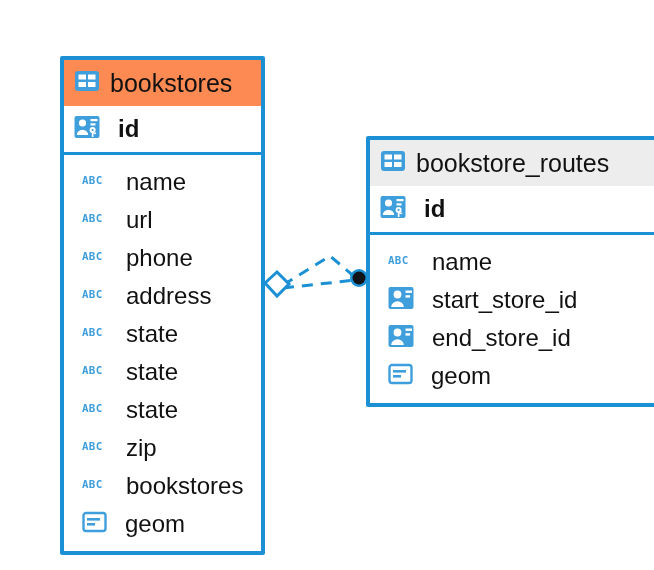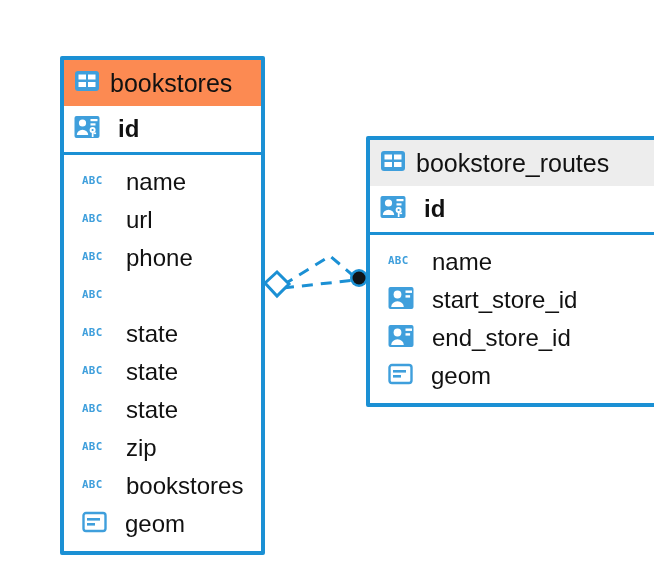--- a/index.html
+++ b/index.html
@@ -178,20 +178,21 @@
         </span>
         <span class="field-name">phone</span>
       </div>
 
       <div class="field-row">
         <span class="icon">
           <svg width="26" height="16" viewBox="0 0 30 14" xmlns="http://www.w3.org/2000/svg">
             <text x="0" y="11.5" font-family="'DejaVu Sans Mono', monospace" font-size="12.5" font-weight="bold" fill="#3f9fdc" letter-spacing="0.4">ABC</text>
           </svg>
         </span>
+        <span class="field-name">address</span>
       </div>
 
       <div class="field-row">
         <span class="icon">
           <svg width="26" height="16" viewBox="0 0 30 14" xmlns="http://www.w3.org/2000/svg">
             <text x="0" y="11.5" font-family="'DejaVu Sans Mono', monospace" font-size="12.5" font-weight="bold" fill="#3f9fdc" letter-spacing="0.4">ABC</text>
           </svg>
         </span>
         <span class="field-name">state</span>
       </div>

